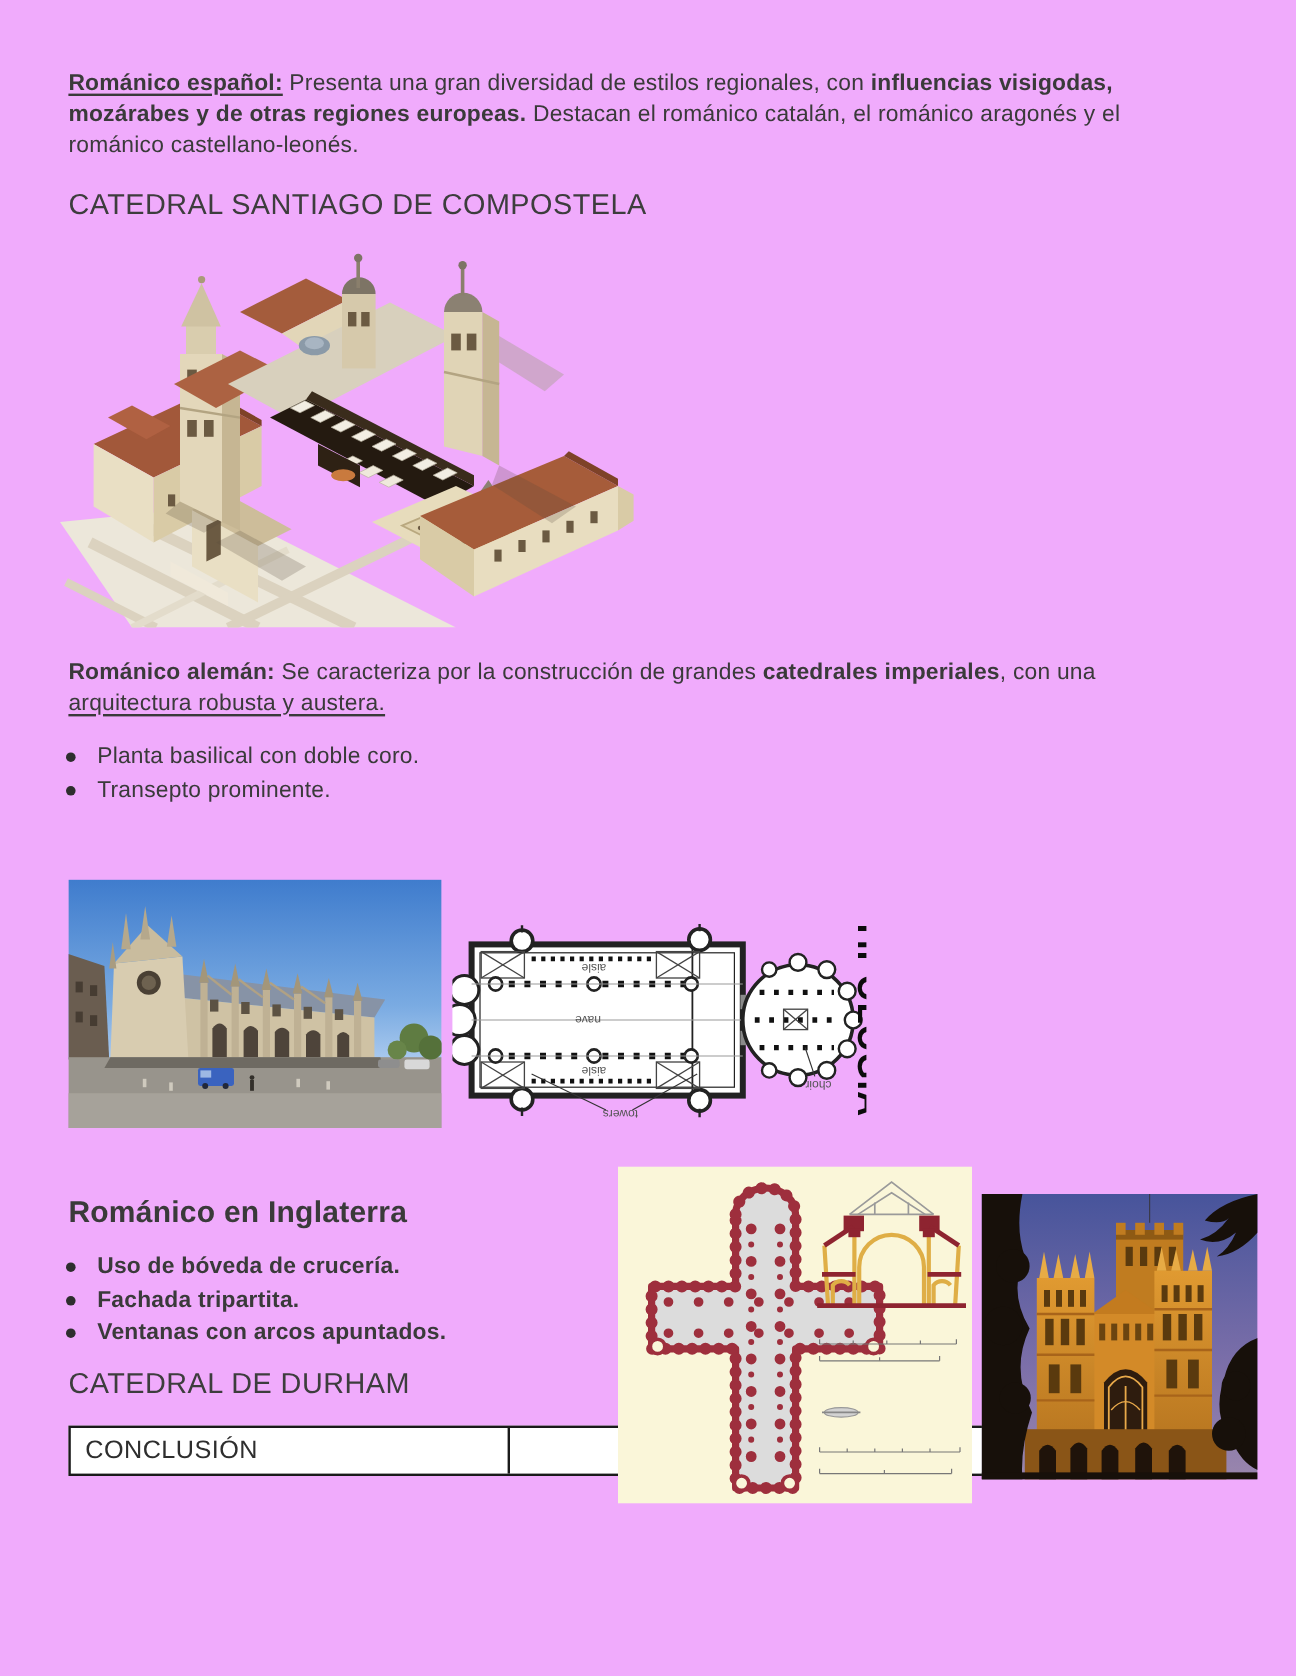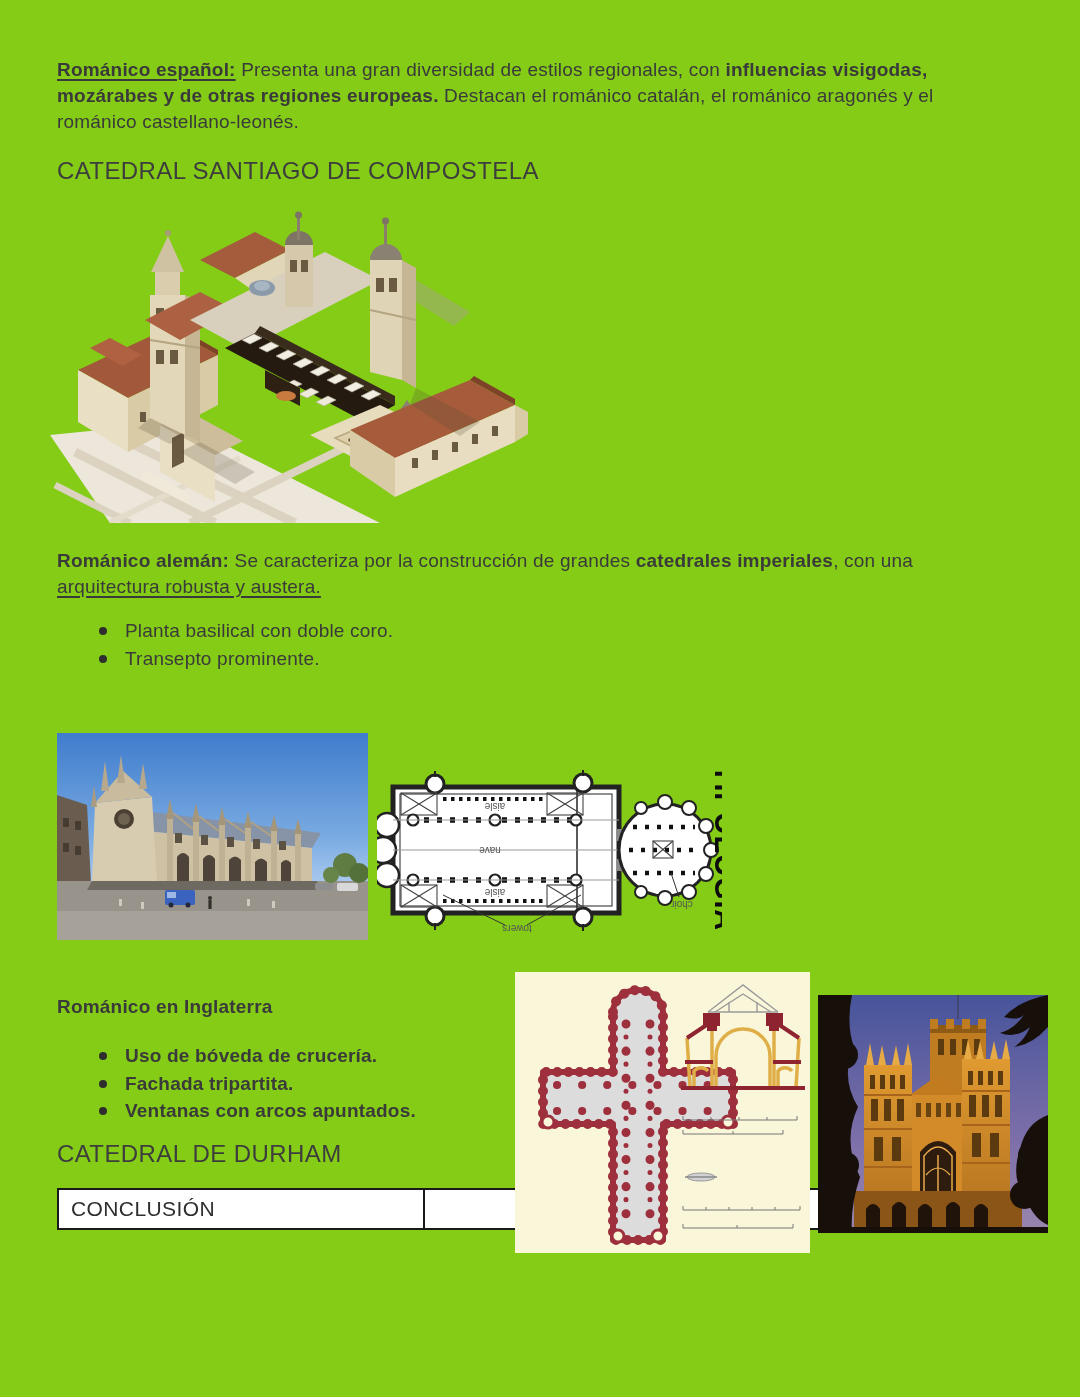--- a/index.html
+++ b/index.html
@@ -1,26 +1,26 @@
 <!DOCTYPE html>
 <html><head>
 <meta charset="utf-8">
 <style>
   html,body{margin:0;padding:0;background:#ffffff;}
   .page{
-    position:relative;width:1080px;height:1397px;background:#84cc16;
+    position:relative;width:1080px;height:1397px;background:#f0abfc;
     font-family:"Liberation Sans",sans-serif;color:#3a3a3a;overflow:hidden;
   }
   .abs{position:absolute;}
   .para{font-size:19px;line-height:26px;letter-spacing:.2px;margin:0;}
   .b{font-weight:700;}
   .u{text-decoration:underline;text-underline-offset:3px;text-decoration-thickness:1.5px;}
   .caps-heading{font-size:24px;letter-spacing:.4px;color:#3d3d3d;margin:0;font-weight:400;}
-  .bold-heading{font-size:19px;font-weight:700;margin:0;letter-spacing:.2px;}
-  ul.bullets{margin:0;padding:0 0 0 97px;list-style:none;}
+  .bold-heading{font-size:25px;font-weight:700;margin:0;letter-spacing:.2px;}
+  ul.bullets{margin:0;padding:0 0 0 53px;list-style:none;}
   ul.bullets li{font-size:19px;line-height:27.5px;letter-spacing:.2px;position:relative;padding-left:28px;}
   ul.bullets li::before{content:"";position:absolute;left:2px;top:10px;width:8px;height:8px;border-radius:50%;background:#2e2e2e;}
   ul.bullets.bold li{font-weight:700;}
   .figure{position:absolute;}
   .figure svg{display:block;}
   .conclusion-table{
     position:absolute;left:57px;top:1188px;width:956px;height:42px;
     border:2px solid #1a1a1a;display:flex;box-sizing:border-box;background:#fff;z-index:1;
   }
   .conclusion-cell1{width:366px;border-right:2px solid #1a1a1a;display:flex;align-items:center;

